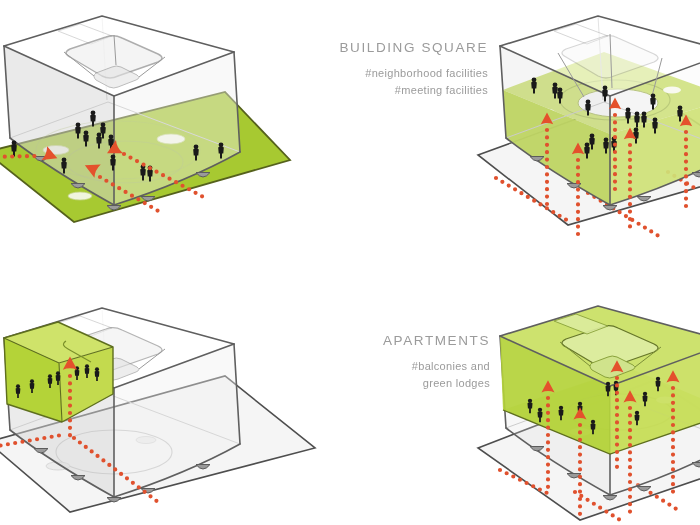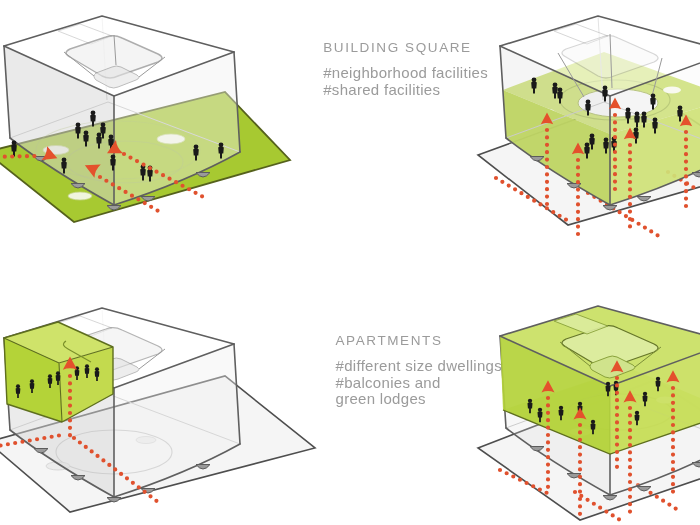--- a/index.html
+++ b/index.html
@@ -1,21 +1,21 @@
 <!DOCTYPE html>
 <html><head>
 <meta charset="utf-8">
 <style>
   html,body{margin:0;padding:0;background:#ffffff;}
   #stage{position:relative;width:700px;height:525px;background:#ffffff;overflow:hidden;
          font-family:"Liberation Sans",sans-serif;}
   .diag{position:absolute;overflow:hidden;}
-  .anno{position:absolute;text-align:left;color:#9b9b9b;}
+  .anno{position:absolute;text-align:right;color:#9b9b9b;}
   .anno .ttl{font-size:13.5px;letter-spacing:1.6px;margin:0 0 10px 0;white-space:nowrap;}
-  .anno .tag{font-size:15px;line-height:16.5px;letter-spacing:.3px;white-space:nowrap;}
+  .anno .tag{font-size:11px;line-height:16.5px;letter-spacing:.3px;white-space:nowrap;}
   
   .oline{fill:none;stroke:#5f5f5f;stroke-width:1.6;stroke-linejoin:round;stroke-linecap:round;}
   .faint{fill:none;stroke:#c6c6c6;stroke-width:1;}
   .dots{fill:none;stroke:#e0512e;stroke-width:4.2;stroke-linecap:round;stroke-dasharray:0 7.4;}
   .ctr{fill:none;stroke:#9eb254;stroke-width:1.1;}
   .taper{fill:none;stroke:#9a9a9a;stroke-width:1;}
 </style>
 </head>
 <body>
 
@@ -268,23 +268,22 @@
       <line class="dots" x1="200" y1="128" x2="200" y2="232"></line>
         <use href="#ah" transform="translate(200,118) scale(1.05)"></use>
       <line class="dots" x1="243" y1="108" x2="243" y2="216"></line>
         <use href="#ah" transform="translate(243,98) scale(1.05)"></use>
     </g>
   </svg>
 
   <div class="anno" style="top:40px;right:212px">
     <div class="ttl">BUILDING SQUARE</div>
     <div class="tag">#neighborhood facilities</div>
-    <div class="tag">#shared facilities</div>
+    <div class="tag">#meeting facilities</div>
   </div>
 
-  <div class="anno" style="top:333px;right:198px">
+  <div class="anno" style="top:333px;right:210px">
     <div class="ttl">APARTMENTS</div>
-    <div class="tag">#different size dwellings</div>
     <div class="tag">#balconies and</div>
     <div class="tag">green lodges</div>
   </div>
 
 </div>
 
 </body></html>

